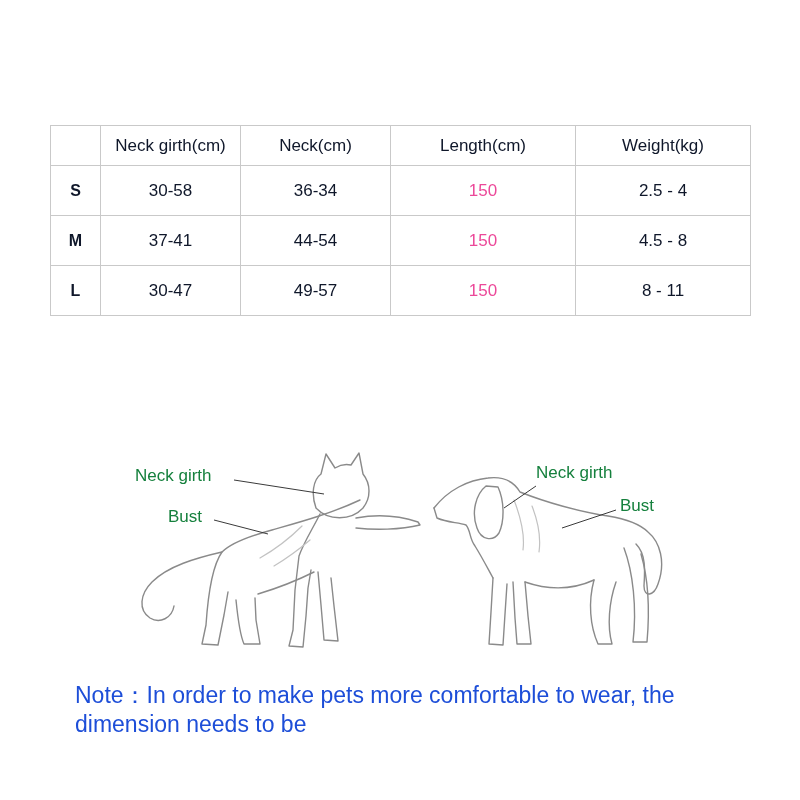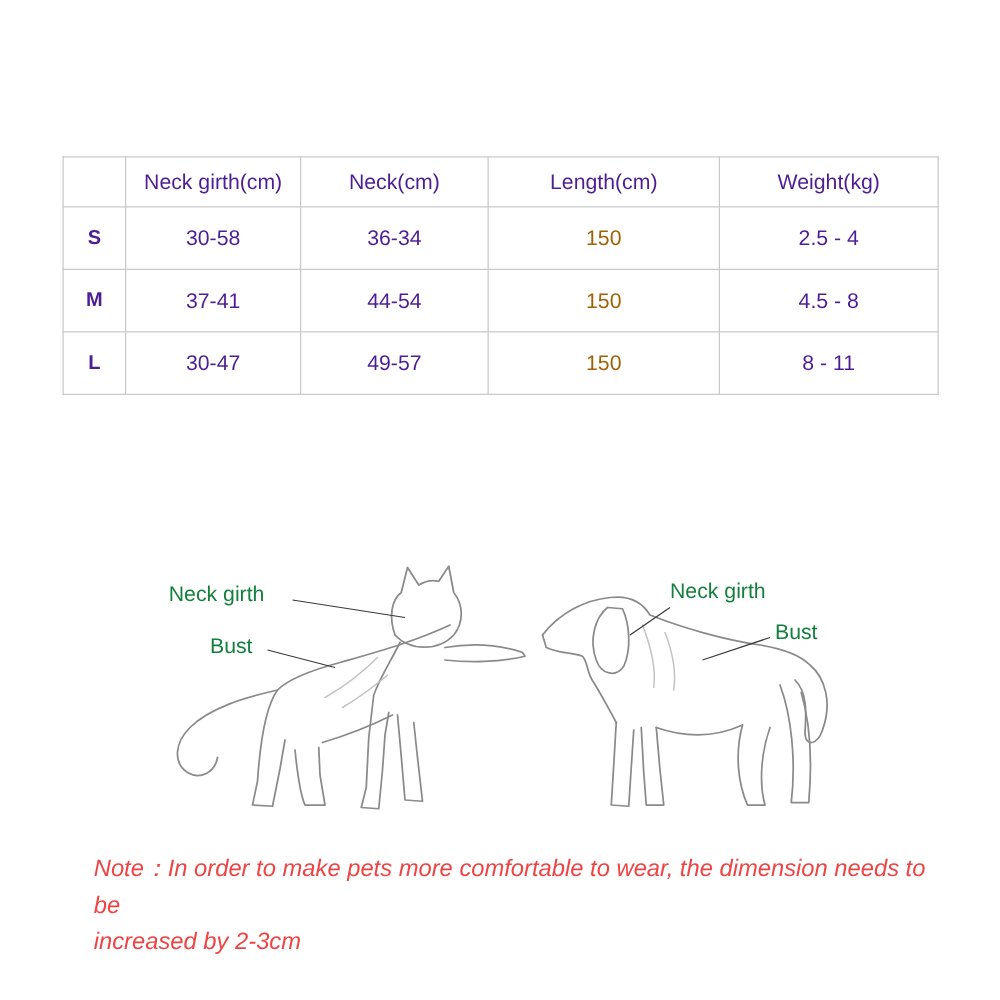--- a/index.html
+++ b/index.html
@@ -21,26 +21,26 @@
     border-collapse: collapse;
     table-layout: fixed;
   }
   table.size-table th,
   table.size-table td {
     border: 1px solid #c9c9c9;
     text-align: center;
     vertical-align: middle;
     font-size: 17px;
     font-weight: 400;
-    color: #4c1d95;
+    color: #0f172a;
     padding: 0;
   }
   table.size-table thead tr { height: 40px; }
   table.size-table tbody tr { height: 50px; }
-  table.size-table td.length-cell { color: #a16207; }
+  table.size-table td.length-cell { color: #ec4899; }
   table.size-table th.size-cell { font-weight: 700; font-size: 16px; }
 
   
   .pin-label {
     position: absolute;
     font-size: 17px;
     color: #15803d;
     white-space: nowrap;
   }
   #label-cat-neck { left: 135px; top: 466px; }
@@ -58,24 +58,23 @@
   .outline { fill: none; stroke: #8a8a8a; stroke-width: 1.4; stroke-linecap: round; stroke-linejoin: round; }
   .harness { fill: none; stroke: #c2c2c2; stroke-width: 1.2; stroke-linecap: round; }
   .pointer { fill: none; stroke: #3a3a3a; stroke-width: 1; }
 
   
   .note {
     position: absolute;
     left: 75px;
     top: 681px;
     width: 680px;
-    font-size: 19px;
+    font-size: 23px;
     line-height: 29px;
-    color: #ef4444;
-    font-style: italic;
+    color: #1d4ed8;
   }
   .note span { display: block; }
 </style>
 </head>
 <body>
 
 <div class="canvas">
 
   <table class="size-table">
     <colgroup>
@@ -159,16 +158,15 @@
     </g>
   </svg>
 
   <span class="pin-label" id="label-cat-neck">Neck girth</span>
   <span class="pin-label" id="label-cat-bust">Bust</span>
   <span class="pin-label" id="label-dog-neck">Neck girth</span>
   <span class="pin-label" id="label-dog-bust">Bust</span>
 
   <div class="note">
     <span>Note：In order to make pets more comfortable to wear, the dimension needs to be</span>
-    <span>increased by 2-3cm</span>
   </div>
 
 </div>
 
 </body></html>

